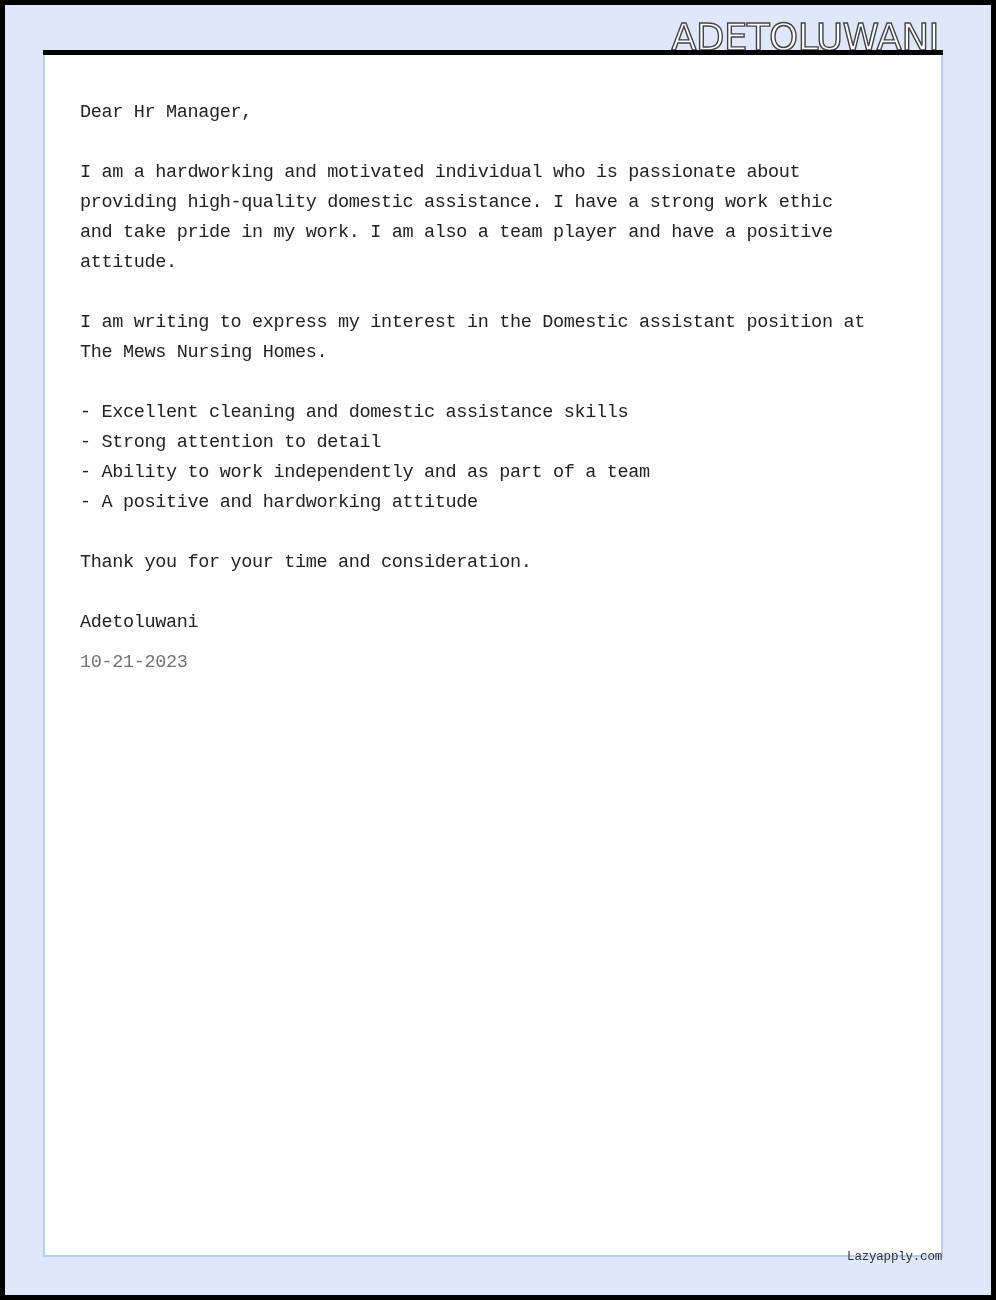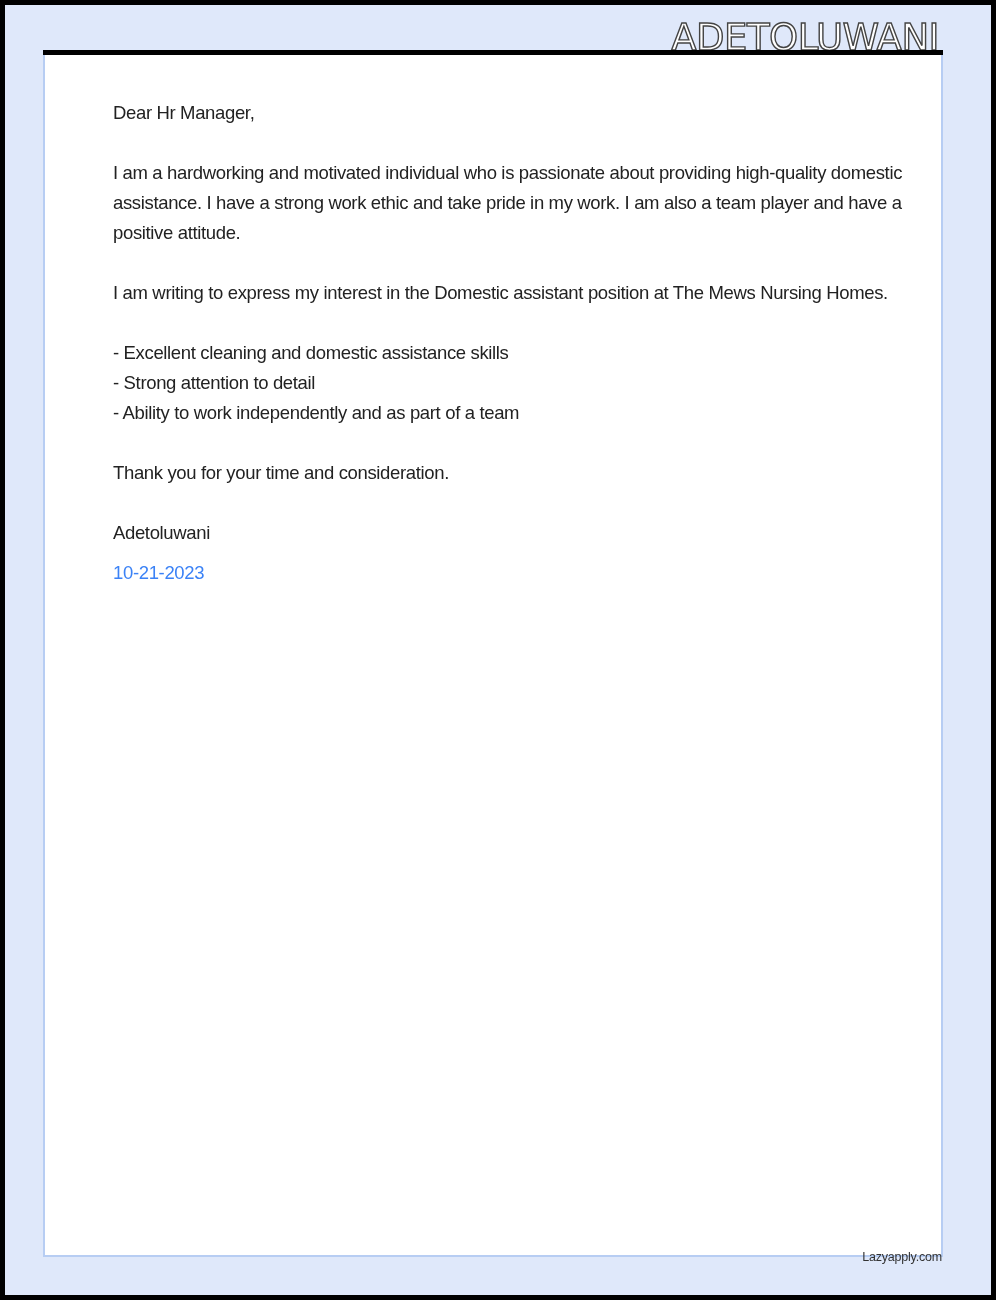--- a/index.html
+++ b/index.html
@@ -37,39 +37,39 @@
       border-bottom: 2px solid #b7cdf3;
     }
     .topbar {
       position: absolute;
       left: 43px; top: 50px;
       width: 900px; height: 5px;
       background: #000;
     }
     .letter {
       position: absolute;
-      left: 113px;
+      left: 80px;
       top: 98px;
       width: 790px;
-      font-family: Liberation Sans, sans-serif;
+      font-family: Liberation Mono, monospace;
       font-size: 18.5px;
       line-height: 30px;
       color: #222;
       letter-spacing: -0.35px;
     }
     .para { margin-bottom: 30px; }
     .para.tight { margin-bottom: 10px; }
     .date {
-      color: #3b82f6;
+      color: #737373;
     }
     .footer {
       position: absolute;
       right: 54px;
       bottom: 36px;
-      font-family: Liberation Sans, sans-serif;
+      font-family: Liberation Mono, monospace;
       font-size: 12.5px;
       color: #333;
       letter-spacing: -0.2px;
     }
   </style>
 </head>
 <body>
 
 <div class="frame">
   <div class="title">ADETOLUWANI</div>
@@ -79,19 +79,20 @@
 <div class="topbar"></div>
 
 <div class="letter">
   <p class="para">Dear Hr Manager,</p>
   <p class="para">I am a hardworking and motivated individual who is passionate about providing high-quality domestic assistance. I have a strong work ethic and take pride in my work. I am also a team player and have a positive attitude.</p>
   <p class="para">I am writing to express my interest in the Domestic assistant position at The Mews Nursing Homes.</p>
   <div class="para">
     <div>- Excellent cleaning and domestic assistance skills</div>
     <div>- Strong attention to detail</div>
     <div>- Ability to work independently and as part of a team</div>
+    <div>- A positive and hardworking attitude</div>
   </div>
   <p class="para">Thank you for your time and consideration.</p>
   <p class="para tight">Adetoluwani</p>
   <p class="date">10-21-2023</p>
 </div>
 
 <div class="footer">Lazyapply.com</div>
 
 </body></html>

